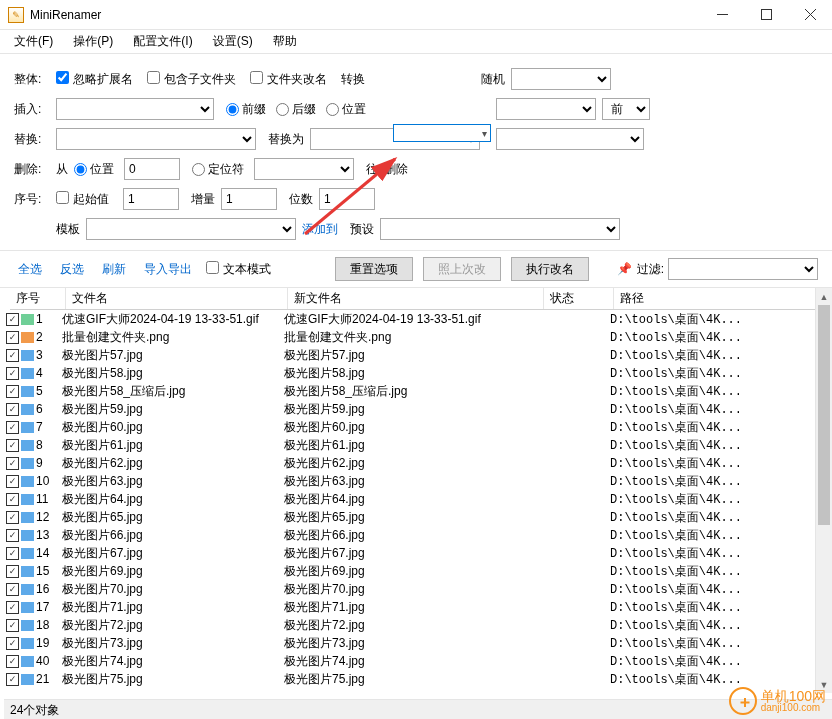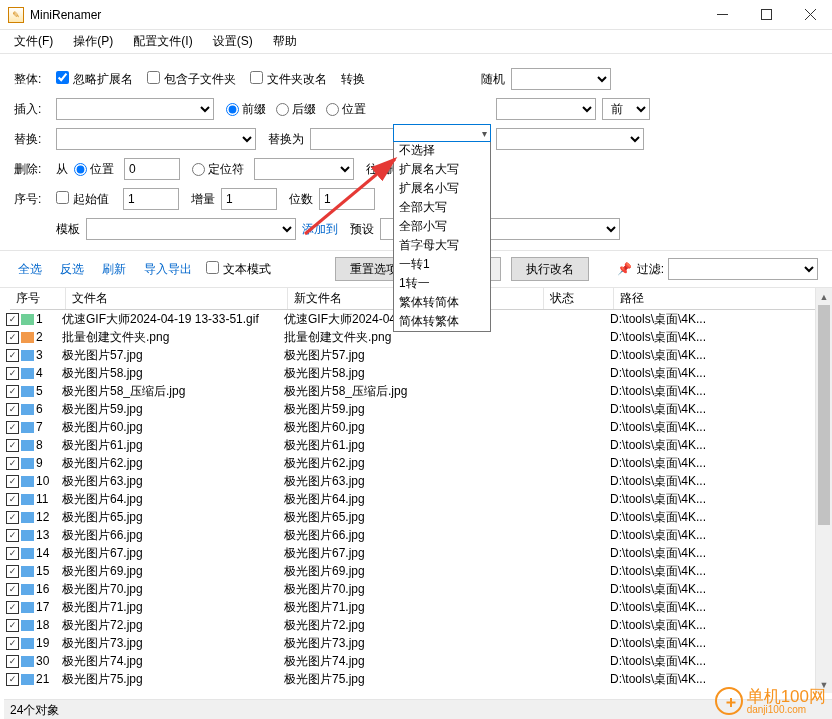--- a/index.html
+++ b/index.html
@@ -28,41 +28,41 @@
 .radio input { margin-right:3px; width:13px;height:13px;}
 .link { color: #0066cc; cursor: pointer; }
 .btns-row { display:flex; align-items:center; padding: 6px 14px; gap:10px; border-top:1px solid #e5e5e5; border-bottom:1px solid #e5e5e5;}
 .btns-row .textbtn { padding: 2px 4px; }
 .push { border:1px solid #adadad; background:#e1e1e1; padding:2px 14px; height:24px;}
 .push.disabled { color:#999; background:#efefef;}
 .filter-lbl { margin-left:auto; display:flex; align-items:center; gap:4px;}
 .filter-lbl .pin{color:#2b7cd3;}
 .thead { display:flex; border-bottom:1px solid #d0d0d0; height:22px; align-items:center; background:#fff;}
 .thead .th { padding:2px 6px; border-right:1px solid #e5e5e5; overflow:hidden; white-space:nowrap;}
-.col-idx{width:56px;} .col-name{width:222px;} .col-new{width:256px;} .col-st{width:70px;} .col-path{flex:1;}
+.col-idx{width:56px;} .col-name{width:222px;} .col-new{width:256px;} .col-st{width:70px;} .col-path{flex:1;font-family:Liberation Mono, monospace;}
 .tbody { }
 .tr { display:flex; height:18px; align-items:center; }
 .tr .td { padding:0 6px; overflow:hidden; white-space:nowrap; text-overflow:ellipsis; }
 .tr .td.col-idx{ display:flex; align-items:center; gap:2px;}
 .fi { width:13px; height:11px; display:inline-block;}
 .fi.gif{background:#6fcf97;} .fi.png{background:#f2994a;}
 .fi.jpg{ background:#5da9e9;}
 .chk { width:13px;height:13px; border:1px solid #333; display:inline-flex; align-items:center; justify-content:center; font-size:9px; line-height:1;}
 .chk::after{content:"✓"; color:#333;}
 .dropdown-open { position:absolute; left:393px; top:70px; width:98px; border:1px solid #767676; background:#fff; z-index:50; }
 .dropdown-open .dd-field{height:18px; border-bottom:0; display:flex; align-items:center; justify-content:flex-end; padding-right:3px; background:#fff; border:1px solid #0078d7; margin:-1px;}
 .dropdown-open .dd-arrow{font-size:10px;color:#555;}
 .dropdown-open .dd-item{padding:1px 5px; white-space:nowrap;}
 .arrow-annot { position:absolute; left:300px; top:100px; z-index:60; pointer-events:none;}
 .statusbar{position:absolute; left:4px; bottom:0; height:20px; border-top:1px solid #e5e5e5; width:100%; padding:2px 6px; background:#f0f0f0;}
 .watermark{position:absolute; right:6px; bottom:4px; display:flex; align-items:center; gap:4px; z-index:70;}
 .watermark .circ{width:28px;height:28px;border:2px solid #f7931e;border-radius:50%; position:relative;}
 .watermark .circ::before,.watermark .circ::after{content:"";position:absolute;background:#f7931e;width:2px;height:9px;left:13px;top:9px;}
 .watermark .circ::after{transform:rotate(90deg);}
-.watermark .txt{color:#f7931e;font-size:17px;line-height:1;}
+.watermark .txt{color:#f7931e;font-size:14px;line-height:1;}
 .scrollbar-v{position:absolute;right:0;top:0;bottom:0;width:17px;border-left:1px solid #e5e5e5;background:#f0f0f0;display:flex;flex-direction:column;align-items:center;}
 .scrollbar-v .arrow{height:17px;width:100%;display:flex;align-items:center;justify-content:center;font-size:9px;color:#666;}
 .scrollbar-v .track{flex:1;position:relative;width:100%;}
 .scrollbar-v .thumb{position:absolute;left:2px;right:2px;top:0;height:220px;background:#c2c2c2;}
 .table-wrap{position:relative;height:405px;padding-left:10px;}
 .tbody-wrap{position:absolute;top:22px;left:0;right:17px;bottom:0;overflow:hidden;}
 </style>
 </head>
 <body>
 
@@ -182,32 +182,20 @@
     <select class="sel-huge gap6" style="width:210px"></select>
     <span class="link gap12">添加到</span>
     <span class="gap6">预设</span>
     <select style="width:240px"></select>
   </div>
 
   <div class="dropdown-open">
     <div class="dd-field">
         <span class="dd-arrow">▾</span>
       </div>
-    <div id="dd-list">
-        <div class="dd-item">不选择</div>
-        <div class="dd-item">扩展名大写</div>
-        <div class="dd-item">扩展名小写</div>
-        <div class="dd-item">全部大写</div>
-        <div class="dd-item">全部小写</div>
-        <div class="dd-item">首字母大写</div>
-        <div class="dd-item">一转1</div>
-        <div class="dd-item">1转一</div>
-        <div class="dd-item">繁体转简体</div>
-        <div class="dd-item">简体转繁体</div>
-      </div>
   </div>
 
   <svg class="arrow-annot" width="120" height="90">
     <defs>
         <marker id="ah" markerWidth="10" markerHeight="10" refX="8" refY="3" orient="auto">
           <path d="M0,0 L0,6 L9,3 z" fill="#e53935"></path>
         </marker>
       </defs>
     <line x1="5" y1="80" x2="95" y2="5" stroke="#e53935" stroke-width="3" marker-end="url(#ah)"></line>
   </svg>
@@ -449,21 +437,21 @@
           </div>
           <div class="td col-name">极光图片73.jpg</div>
           <div class="td col-new">极光图片73.jpg</div>
           <div class="td col-st"></div>
           <div class="td col-path">D:\tools\桌面\4K...</div>
         </div>
         <div class="tr">
           <div class="td col-idx">
             <span class="chk"></span>
             <span class="fi jpg"></span>
-            <span>30</span>
+            <span>40</span>
           </div>
           <div class="td col-name">极光图片74.jpg</div>
           <div class="td col-new">极光图片74.jpg</div>
           <div class="td col-st"></div>
           <div class="td col-path">D:\tools\桌面\4K...</div>
         </div>
         <div class="tr">
           <div class="td col-idx">
             <span class="chk"></span>
             <span class="fi jpg"></span>

